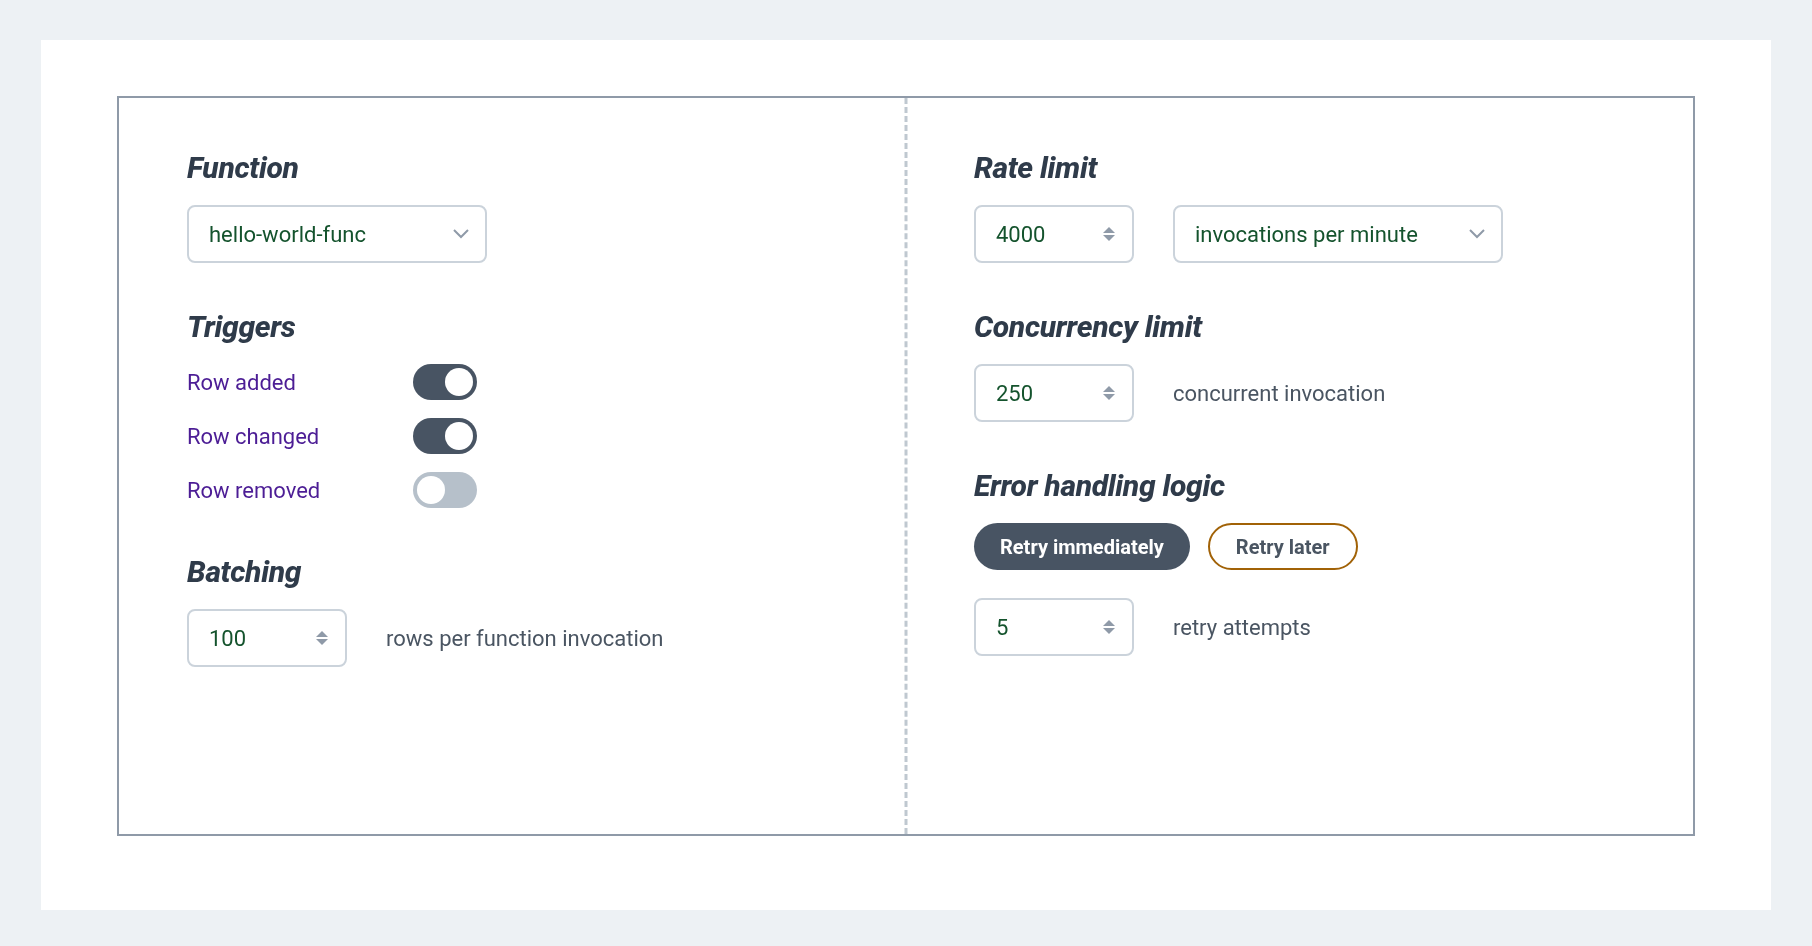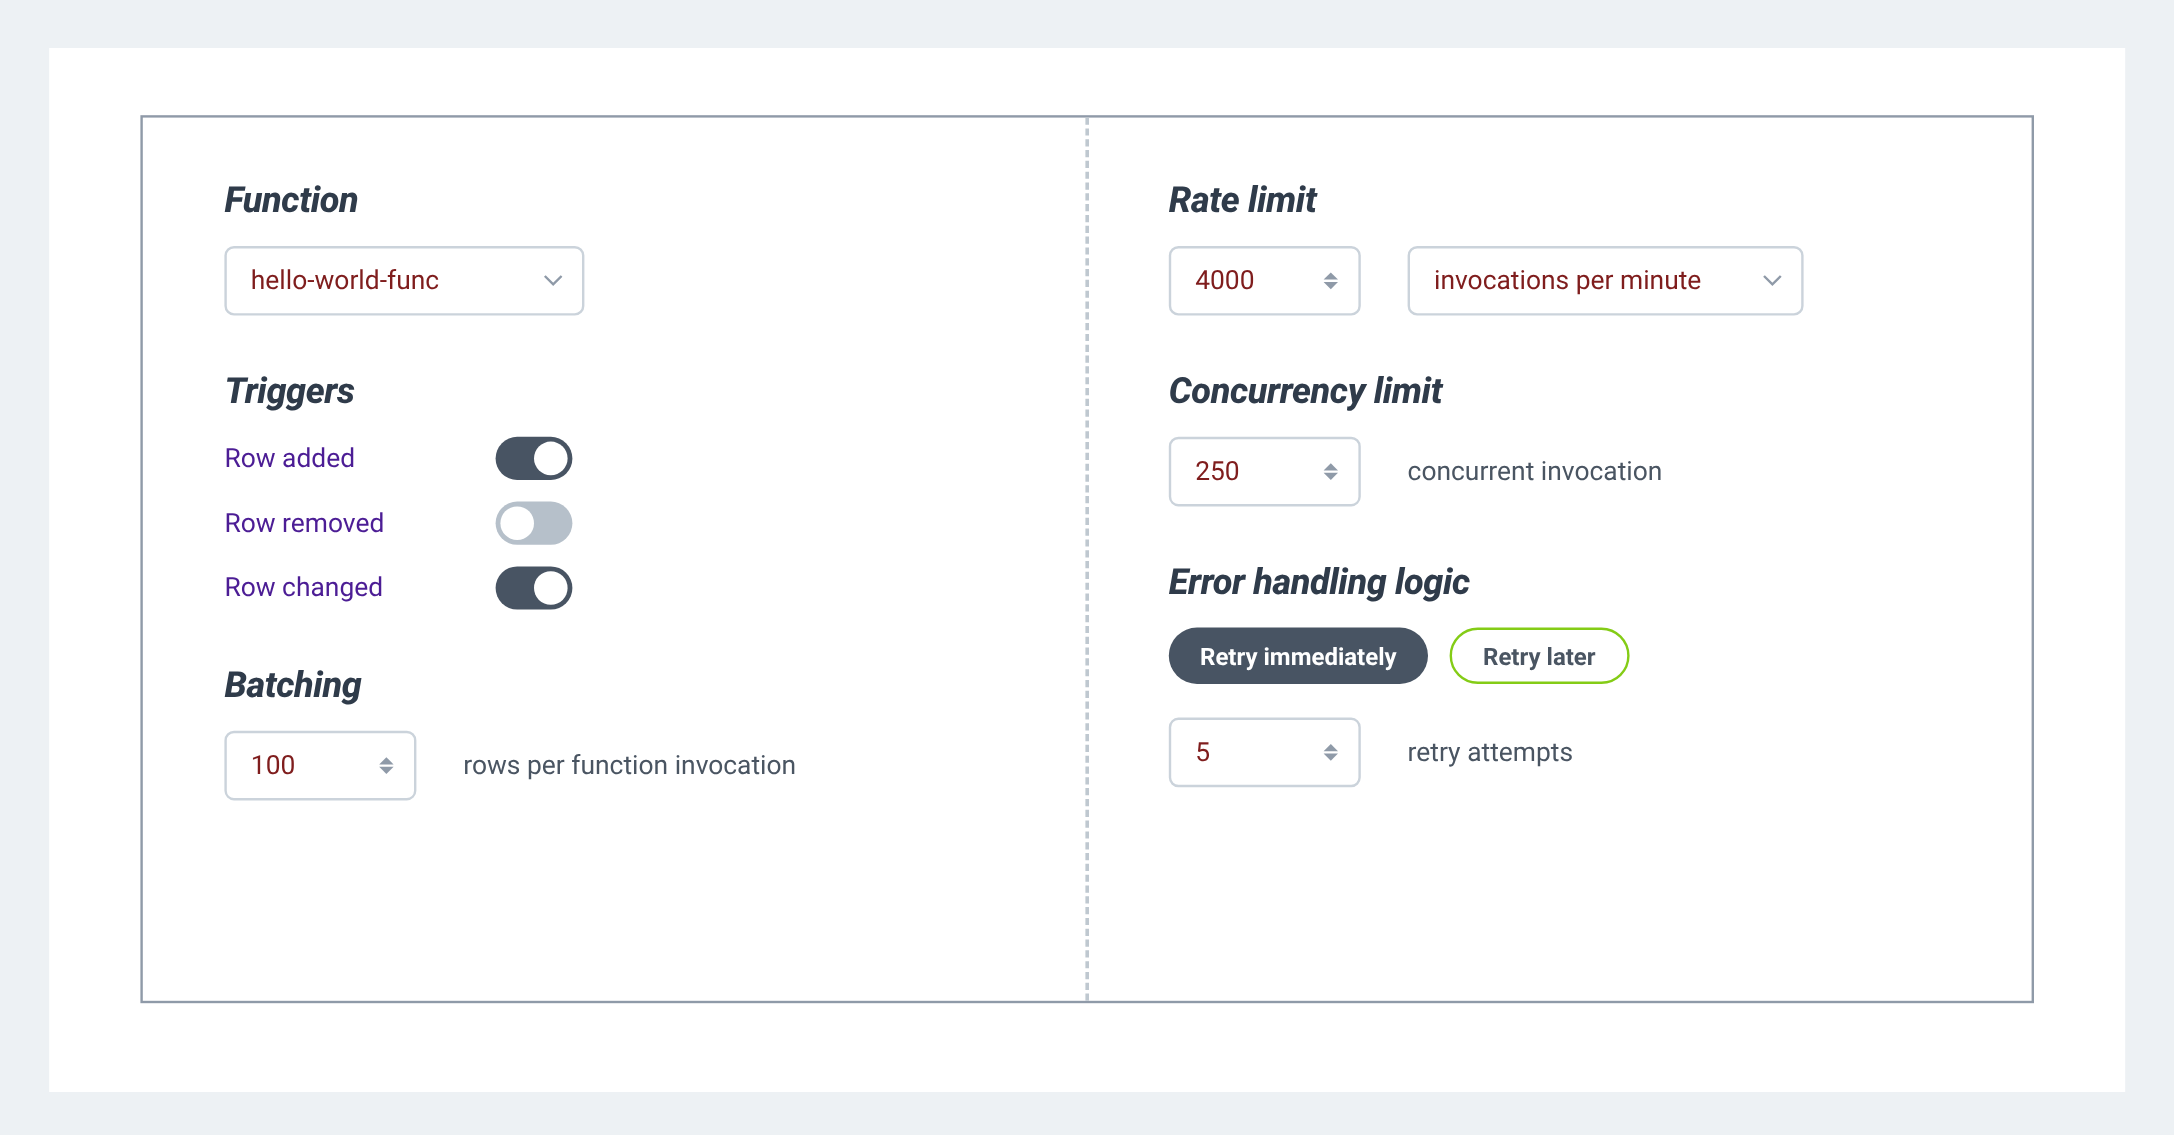--- a/index.html
+++ b/index.html
@@ -51,21 +51,21 @@
   
   .ctrl {
     display: inline-flex;
     align-items: center;
     justify-content: space-between;
     border: 2px solid #cbd3db;
     border-radius: 8px;
     height: 58px;
     padding: 0 16px 0 20px;
     font-size: 22px;
-    color: #7f1d1d;
+    color: #14532d;
     background: #fff;
   }
   .ctrl .val { flex: 1; }
   .ctrl .caret, .ctrl .spinner { color: #8f9aa8; display: flex; flex-direction: column; align-items: center; line-height: 0; }
   .ctrl .caret svg, .ctrl .spinner svg { display: block; }
 
   .select-small   { width: 300px; }
   .stepper-small  { width: 160px; }
   .select-wide    { width: 330px; justify-content: flex-end; }
 
@@ -109,21 +109,21 @@
     cursor: pointer;
   }
   .pill.solid {
     background: #485463;
     color: #ffffff;
     border: none;
   }
   .pill.outline {
     background: #ffffff;
     color: #4a5562;
-    border: 2px solid #84cc16;
+    border: 2px solid #a16207;
   }
 </style>
 </head>
 <body>
 
 <div class="card">
   <div class="panel">
     <div class="divider"></div>
 
     <div class="col">
@@ -143,28 +143,28 @@
       <div class="section">
         <div class="section-title">Triggers</div>
 
         <div class="trigger-row">
           <span>Row added</span>
           <div class="toggle on">
               <div class="knob"></div>
             </div>
         </div>
         <div class="trigger-row">
+          <span>Row changed</span>
+          <div class="toggle on">
+              <div class="knob"></div>
+            </div>
+        </div>
+        <div class="trigger-row">
           <span>Row removed</span>
           <div class="toggle off">
-              <div class="knob"></div>
-            </div>
-        </div>
-        <div class="trigger-row">
-          <span>Row changed</span>
-          <div class="toggle on">
               <div class="knob"></div>
             </div>
         </div>
       </div>
 
       <div class="section">
         <div class="section-title">Batching</div>
         <div class="row">
           <div class="ctrl stepper-small">
             <span class="val">100</span>

